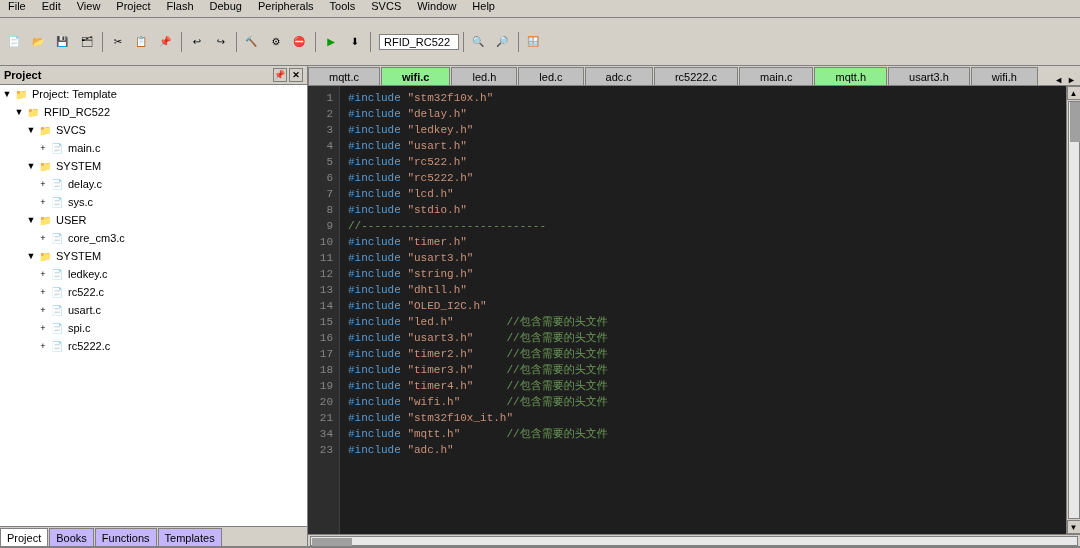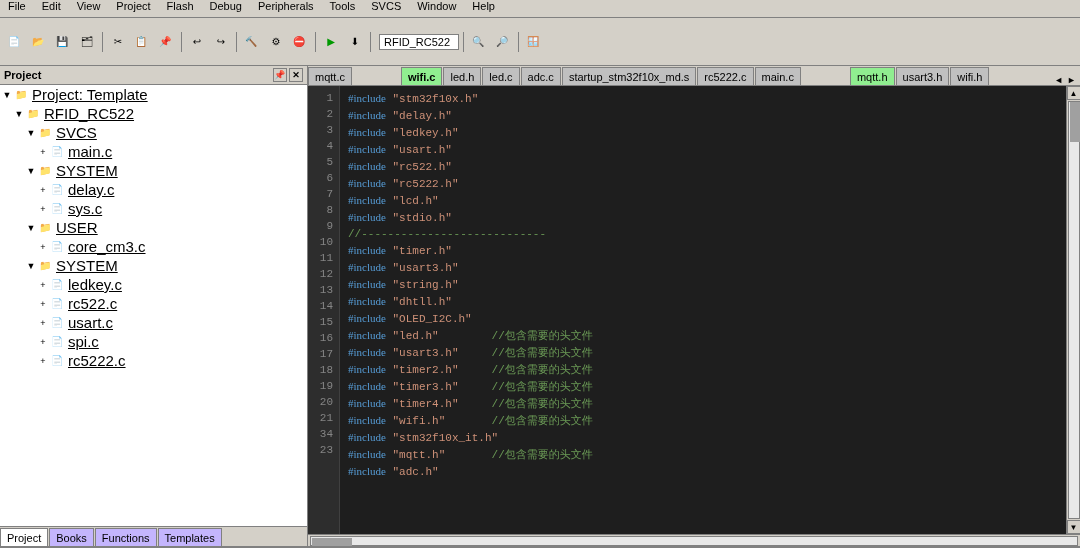--- a/index.html
+++ b/index.html
@@ -21,45 +21,45 @@
     
     .project-panel { width: 308px; min-width: 308px; background: #f0f0f0; border-right: 1px solid #808080; display: flex; flex-direction: column; }
     .panel-header { background: #d4d0c8; padding: 2px 4px; font-size: 11px; font-weight: bold; border-bottom: 1px solid #808080; display: flex; justify-content: space-between; align-items: center; }
     .panel-header-btns { display: flex; gap: 2px; }
     .panel-header-btn { width: 14px; height: 14px; background: #d4d0c8; border: 1px solid #808080; font-size: 9px; display: flex; align-items: center; justify-content: center; cursor: pointer; }
 
     .tree { flex: 1; overflow-y: auto; overflow-x: hidden; background: white; font-size: 11px; }
     .tree-item { display: flex; align-items: center; padding: 1px 0; cursor: default; white-space: nowrap; }
     .tree-expand { width: 14px; text-align: center; font-size: 9px; flex-shrink: 0; }
     .tree-icon { width: 16px; height: 16px; margin-right: 2px; flex-shrink: 0; display: flex; align-items: center; justify-content: center; font-size: 10px; }
-    .tree-label { font-size: 15px; text-decoration: underline; }
+    .tree-label { font-size: 11px; }
     .indent1 { padding-left: 12px; }
     .indent2 { padding-left: 24px; }
     .indent3 { padding-left: 36px; }
 
     
     .icon-folder { color: #f0c040; }
     .icon-file-c { color: #4040c0; }
 
     
     .tab-bar { background: #d4d0c8; height: 20px; display: flex; align-items: flex-end; border-bottom: 1px solid #808080; overflow: hidden; }
-    .tab { height: 18px; padding: 0 6px; border: 1px solid #808080; border-bottom: none; margin-right: 1px; display: flex; align-items: center; cursor: pointer; font-size: 11px; background: #c0c0c0; white-space: nowrap; }
+    .tab { height: 18px; padding: 0 20px; border: 1px solid #808080; border-bottom: none; margin-right: 1px; display: flex; align-items: center; cursor: pointer; font-size: 11px; background: #c0c0c0; white-space: nowrap; }
     .tab.active { background: white; font-weight: bold; }
-    .tab.highlighted { background: #90ee90; margin-left: 48px; }
+    .tab.highlighted { background: #90ee90; }
     .tab-bar-right { margin-left: auto; display: flex; align-items: center; padding-right: 2px; }
     .tab-arrow { font-size: 9px; padding: 0 2px; cursor: pointer; }
 
     
     .editor-area { flex: 1; display: flex; flex-direction: column; overflow: hidden; }
     .code-container { flex: 1; background: #1e1e1e; overflow: auto; display: flex; }
     .line-numbers { background: #2d2d2d; color: #858585; padding: 4px 6px; text-align: right; font-family: 'Courier New', monospace; font-size: 11px; line-height: 16px; user-select: none; min-width: 32px; border-right: 1px solid #404040; }
     .code-content { padding: 4px 8px; font-family: 'Courier New', monospace; font-size: 11px; line-height: 16px; color: #d4d4d4; white-space: pre; flex: 1; }
     .c-string { color: #ce9178; }
     .c-comment { color: #6a9955; }
-    .c-keyword { color: #569cd6; font-family: Liberation Serif, serif; }
+    .c-keyword { color: #569cd6; }
 
     
     .editor-scrollbar { height: 12px; background: #d4d0c8; border-top: 1px solid #808080; display: flex; align-items: center; }
     .h-scroll-track { flex: 1; height: 10px; background: #e8e8e8; border: 1px solid #808080; margin: 0 2px; }
     .h-scroll-thumb { width: 40px; height: 8px; background: #a0a0a0; margin: 1px; }
 
     
     .bottom-panel { height: 160px; background: #f0f0f0; border-top: 2px solid #808080; display: flex; flex-direction: column; }
 
     
@@ -229,21 +229,20 @@
   </div>
 
   <div class="editor-area">
 
     <div class="tab-bar">
       <div class="tab">mqtt.c</div>
       <div class="tab active highlighted">wifi.c</div>
       <div class="tab">led.h</div>
       <div class="tab">led.c</div>
       <div class="tab">adc.c</div>
-      <div class="tab">startup_stm32f10x_md.s</div>
       <div class="tab">rc5222.c</div>
       <div class="tab">main.c</div>
       <div class="tab highlighted">mqtt.h</div>
       <div class="tab">usart3.h</div>
       <div class="tab">wifi.h</div>
       <div class="tab-bar-right">
         <span class="tab-arrow">◄</span>
         <span class="tab-arrow">►</span>
       </div>
     </div>

